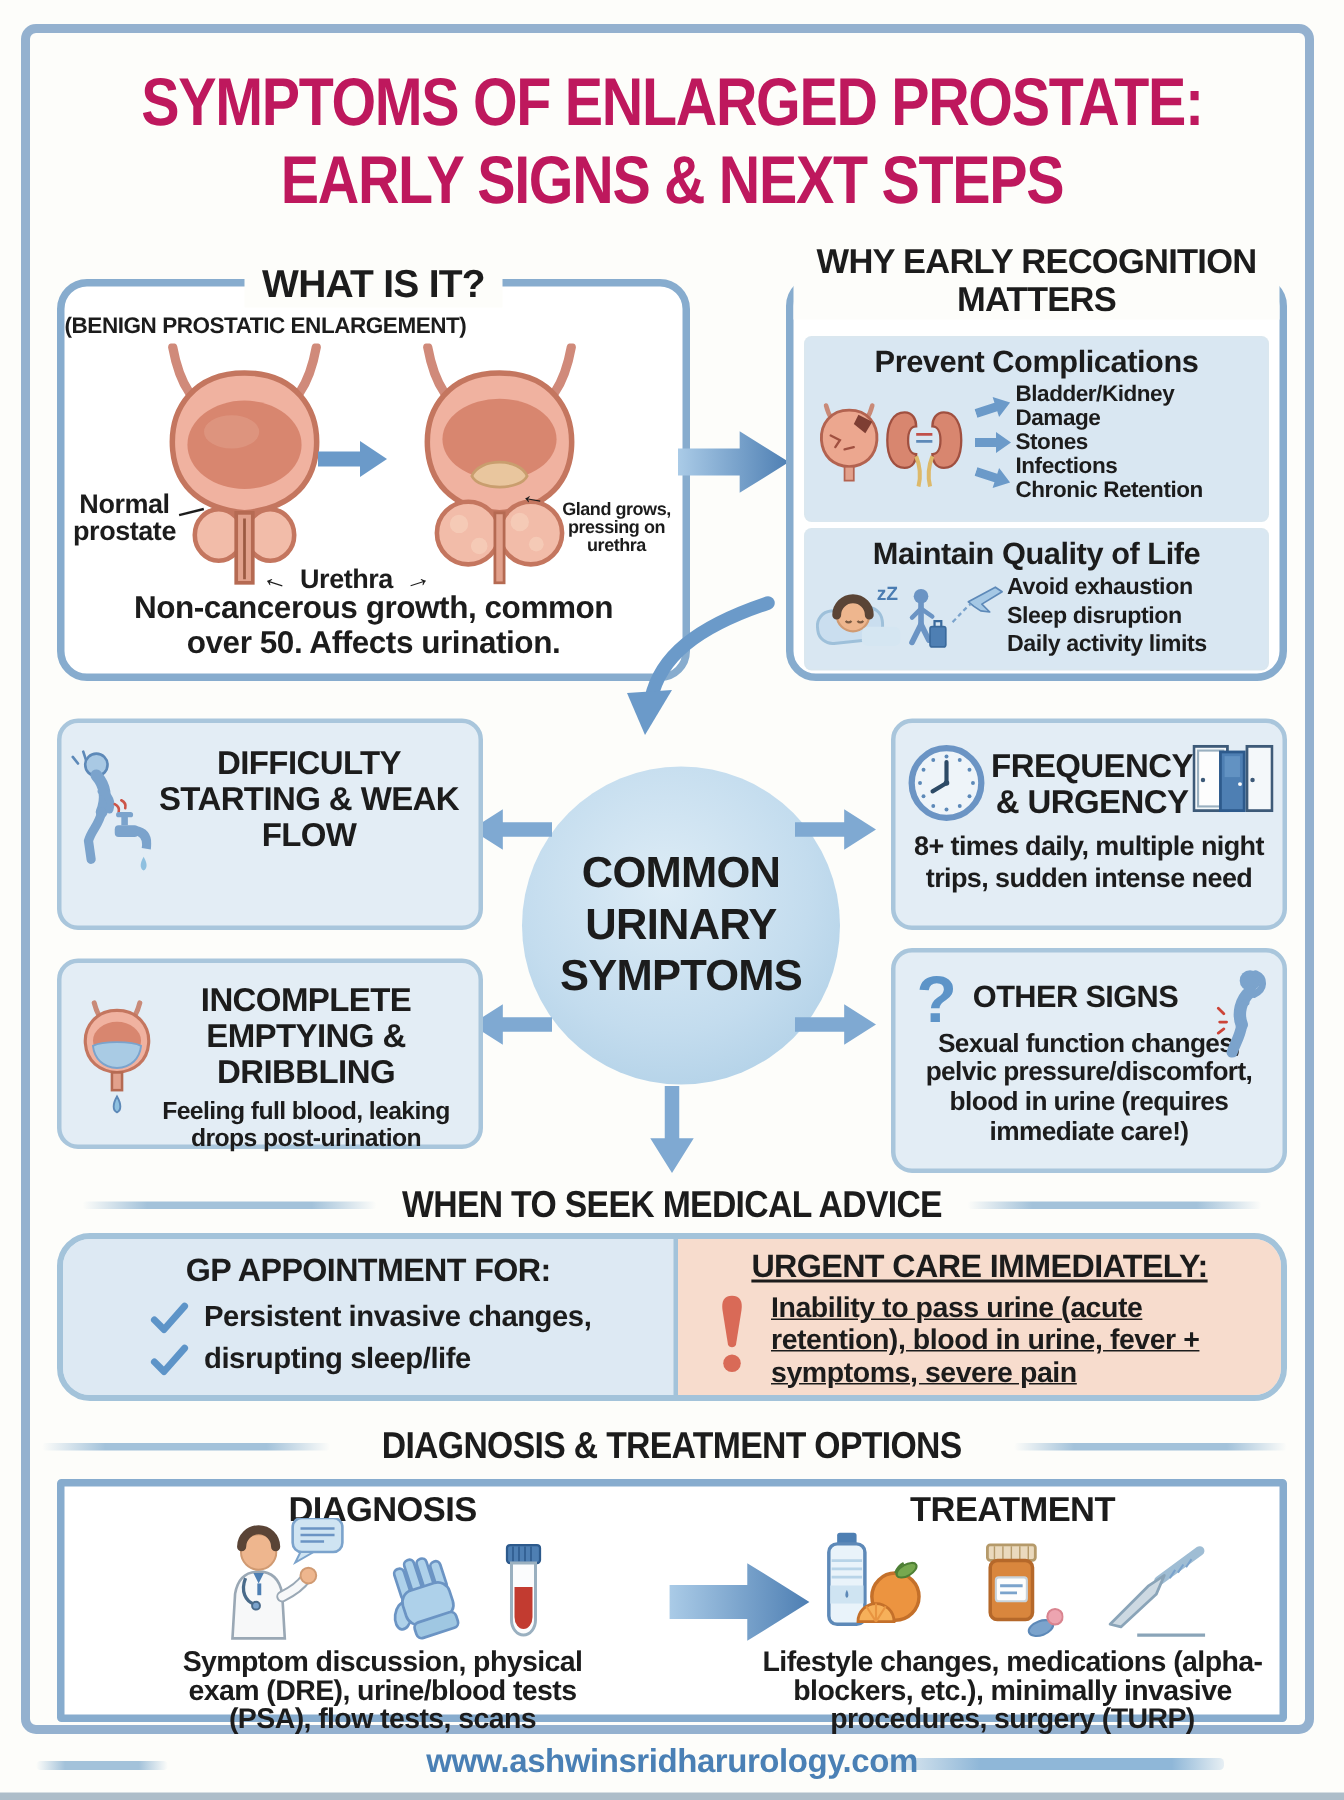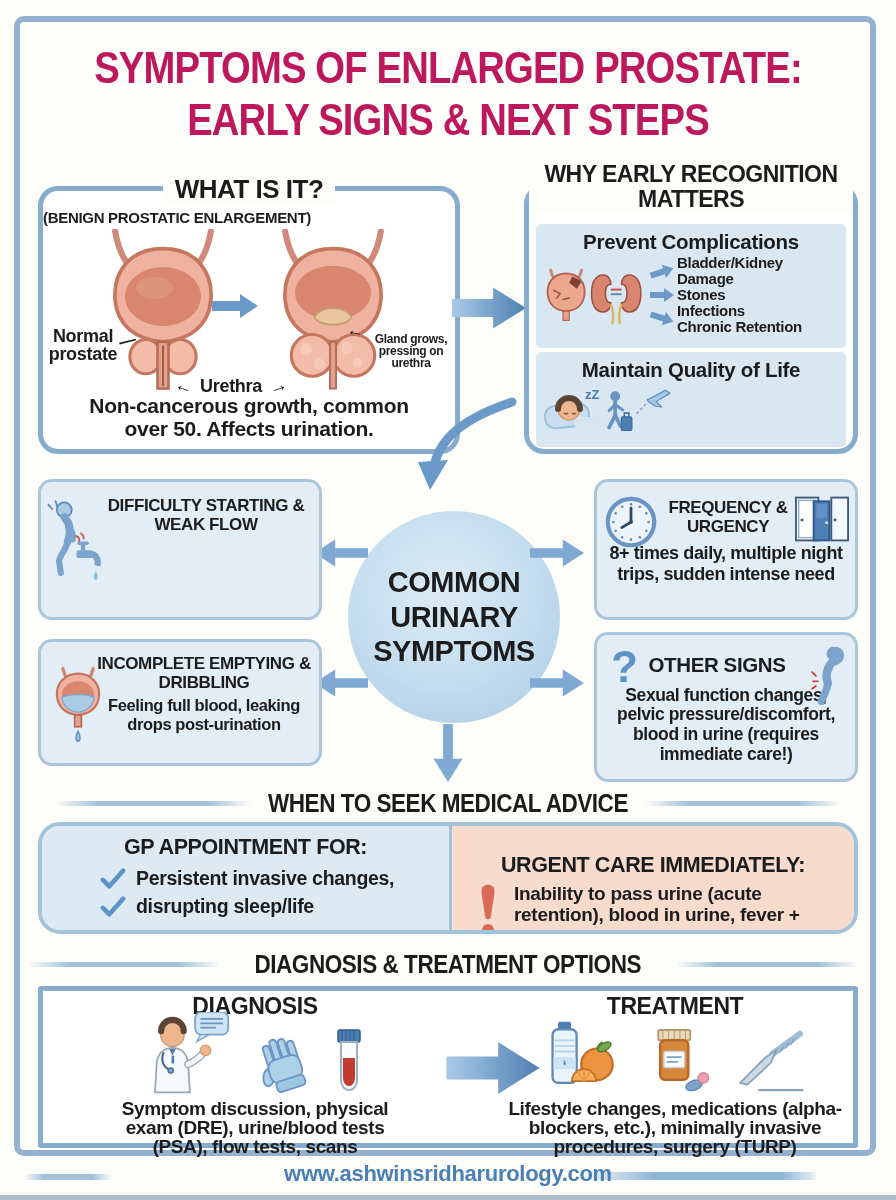--- a/index.html
+++ b/index.html
@@ -58,21 +58,21 @@
   .sp-list { list-style:none; font-weight:bold; font-size:15px; line-height:1.07; letter-spacing:-.3px; width:154px; }
   .q-list { width:172px; font-size:15.5px; line-height:1.22; }
 
   
   .circle { position:absolute; left:348px; top:511px; width:212px; height:212px; border-radius:50%;
             background:radial-gradient(circle at 45% 38%, #ddecf6 0%, #c3dcee 55%, #a7cae3 100%);
             display:flex; align-items:center; justify-content:center; text-align:center;
             font-weight:bold; font-size:29px; line-height:1.2; letter-spacing:-.5px; }
   .circle span { width:168px; }
   .sym { position:absolute; background:#e3edf5; border:3px solid #a9c6dc; border-radius:14px; }
-  .sym-title { font-weight:bold; font-size:17px; line-height:1.1; text-align:center; letter-spacing:-.4px; }
+  .sym-title { font-weight:bold; font-size:22px; line-height:1.1; text-align:center; letter-spacing:-.4px; }
   .sym-text { font-weight:bold; font-size:17.5px; line-height:1.13; text-align:center; letter-spacing:-.4px; }
   .sym-tl { left:38px; top:479px; width:284px; height:141px; }
   .sym-tl .sym-title { margin:15px 6px 0 58px; }
   .sym-tl .sym-text { margin:3px 4px 0 52px; }
   .sym-tr { left:594px; top:479px; width:264px; height:141px; }
   .sym-tr .sym-title { margin:17px 58px 0 62px; }
   .sym-tr .sym-text { margin:7px 6px 0 6px; font-size:18px; }
   .sym-bl { left:38px; top:639px; width:284px; height:127px; }
   .sym-bl .sym-title { margin:13px 8px 0 56px; }
   .sym-bl .sym-text { margin:4px 4px 0 52px; font-size:16.5px; }
@@ -93,21 +93,21 @@
   .h-diag { top:950px; }
   .dash { position:absolute; height:5px; border-radius:3px;
           background:linear-gradient(90deg, rgba(163,194,218,0), #a3c2da 22%, #a3c2da 78%, rgba(163,194,218,0)); }
   .seek-wrap { position:absolute; left:38px; top:822px; width:820px; height:112px;
                border:4px solid #a3c3da; border-radius:22px; display:flex; overflow:hidden; background:#dde9f3; }
   .gp-panel { width:410px; background:#dde9f3; border-right:3px solid #a3c3da; padding-top:9px; }
   .panel-title { text-align:center; font-weight:bold; font-size:21.5px; letter-spacing:-.4px; }
   .gp-items { margin:7px 0 0 58px; }
   .gp-row { display:flex; align-items:center; gap:10px; margin-bottom:5px;
             font-weight:bold; font-size:19.5px; letter-spacing:-.3px; }
-  .urgent-panel { flex:1; background:#f7dccd; padding-top:27px; }
+  .urgent-panel { flex:1; background:#f7dccd; padding-top:6px;text-decoration:underline; }
   .urgent-body { display:flex; margin:5px 0 0 24px; }
   .urgent-text { margin-left:14px; width:340px; font-weight:bold; font-size:19px;
                  line-height:1.12; letter-spacing:-.3px; }
 
   
   .dt-box { position:absolute; left:38px; top:986px; width:820px; height:162px;
             border:5px solid #87acce; border-radius:3px; background:#fff; }
   .dt-col { position:absolute; top:2px; }
   .dt-diag { left:56px; width:312px; }
   .dt-treat { left:456px; width:352px; }
@@ -257,20 +257,25 @@
         <svg width="70" height="54" viewBox="0 0 92 62">
           <path d="M58,18 L82,5 L88,9 L70,20 L77,27 L69,26 L63,22 Z" fill="#a5c8e5" stroke="#5d89b8" stroke-width="1.5" stroke-linejoin="round"></path>
           <path d="M44,36 C50,30 54,25 60,20" stroke="#7ba3cc" stroke-width="2" stroke-dasharray="4 3" fill="none"></path>
           <circle cx="16" cy="13" r="6.5" fill="#6b94c4"></circle>
           <path d="M16,19 L16,38" stroke="#6b94c4" stroke-width="5" stroke-linecap="round"></path>
           <path d="M16,24 L26,31 M16,24 L8,32" stroke="#6b94c4" stroke-width="4" stroke-linecap="round"></path>
           <path d="M16,38 L8,54 M16,38 L23,52" stroke="#6b94c4" stroke-width="5" stroke-linecap="round"></path>
           <rect x="24" y="40" width="14" height="18" rx="2" fill="#4e7fb3" stroke="#3a6a9c" stroke-width="1.5"></rect>
           <path d="M28,40 v-5 h6 v5" stroke="#3a6a9c" stroke-width="2" fill="none"></path>
         </svg>
+        <ul class="sp-list q-list">
+          <li>Avoid exhaustion</li>
+          <li>Sleep disruption</li>
+          <li>Daily activity limits</li>
+        </ul>
       </div>
     </div>
   </section>
 
   <svg class="flow" style="left:398px;top:396px;width:120px;height:98px" viewBox="0 0 120 98">
     <path d="M114,6 C66,22 42,42 36,70" stroke="#6b9ac9" stroke-width="9" fill="none" stroke-linecap="round"></path>
     <polygon points="20,66 50,64 32,94" fill="#6b9ac9"></polygon>
   </svg>
 
   <div class="circle">

